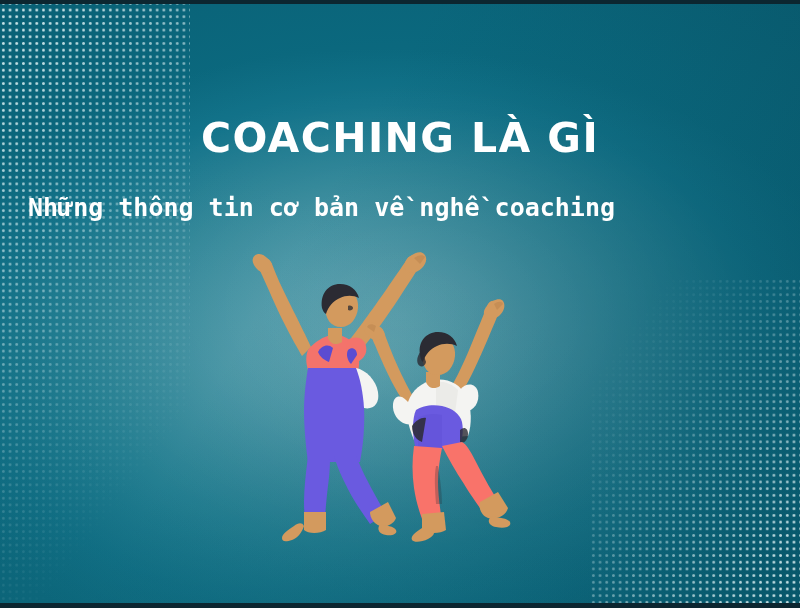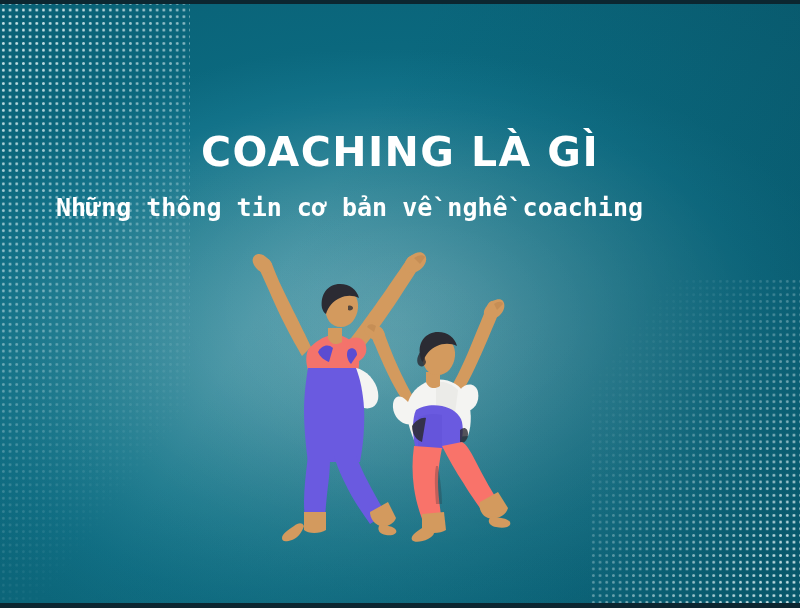--- a/index.html
+++ b/index.html
@@ -87,28 +87,27 @@
     width: 800px;
     text-align: center;
     color: #ffffff;
     font-family: "DejaVu Sans", sans-serif;
     font-weight: 700;
     font-size: 41px;
     letter-spacing: 1.4px;
     line-height: 1;
     z-index: 30;
     white-space: nowrap;
-    margin-top: 14px;
   }
   .subtitle {
     position: absolute;
     left: 0;
     top: 192px;
     width: 643px;
-    text-align: right;
+    text-align: center;
     color: #ffffff;
     font-family: "DejaVu Sans Mono", "Liberation Mono", monospace;
     font-weight: 700;
     font-size: 25px;
     letter-spacing: 0px;
     line-height: 1.25;
     z-index: 30;
     white-space: nowrap;
   }
 

